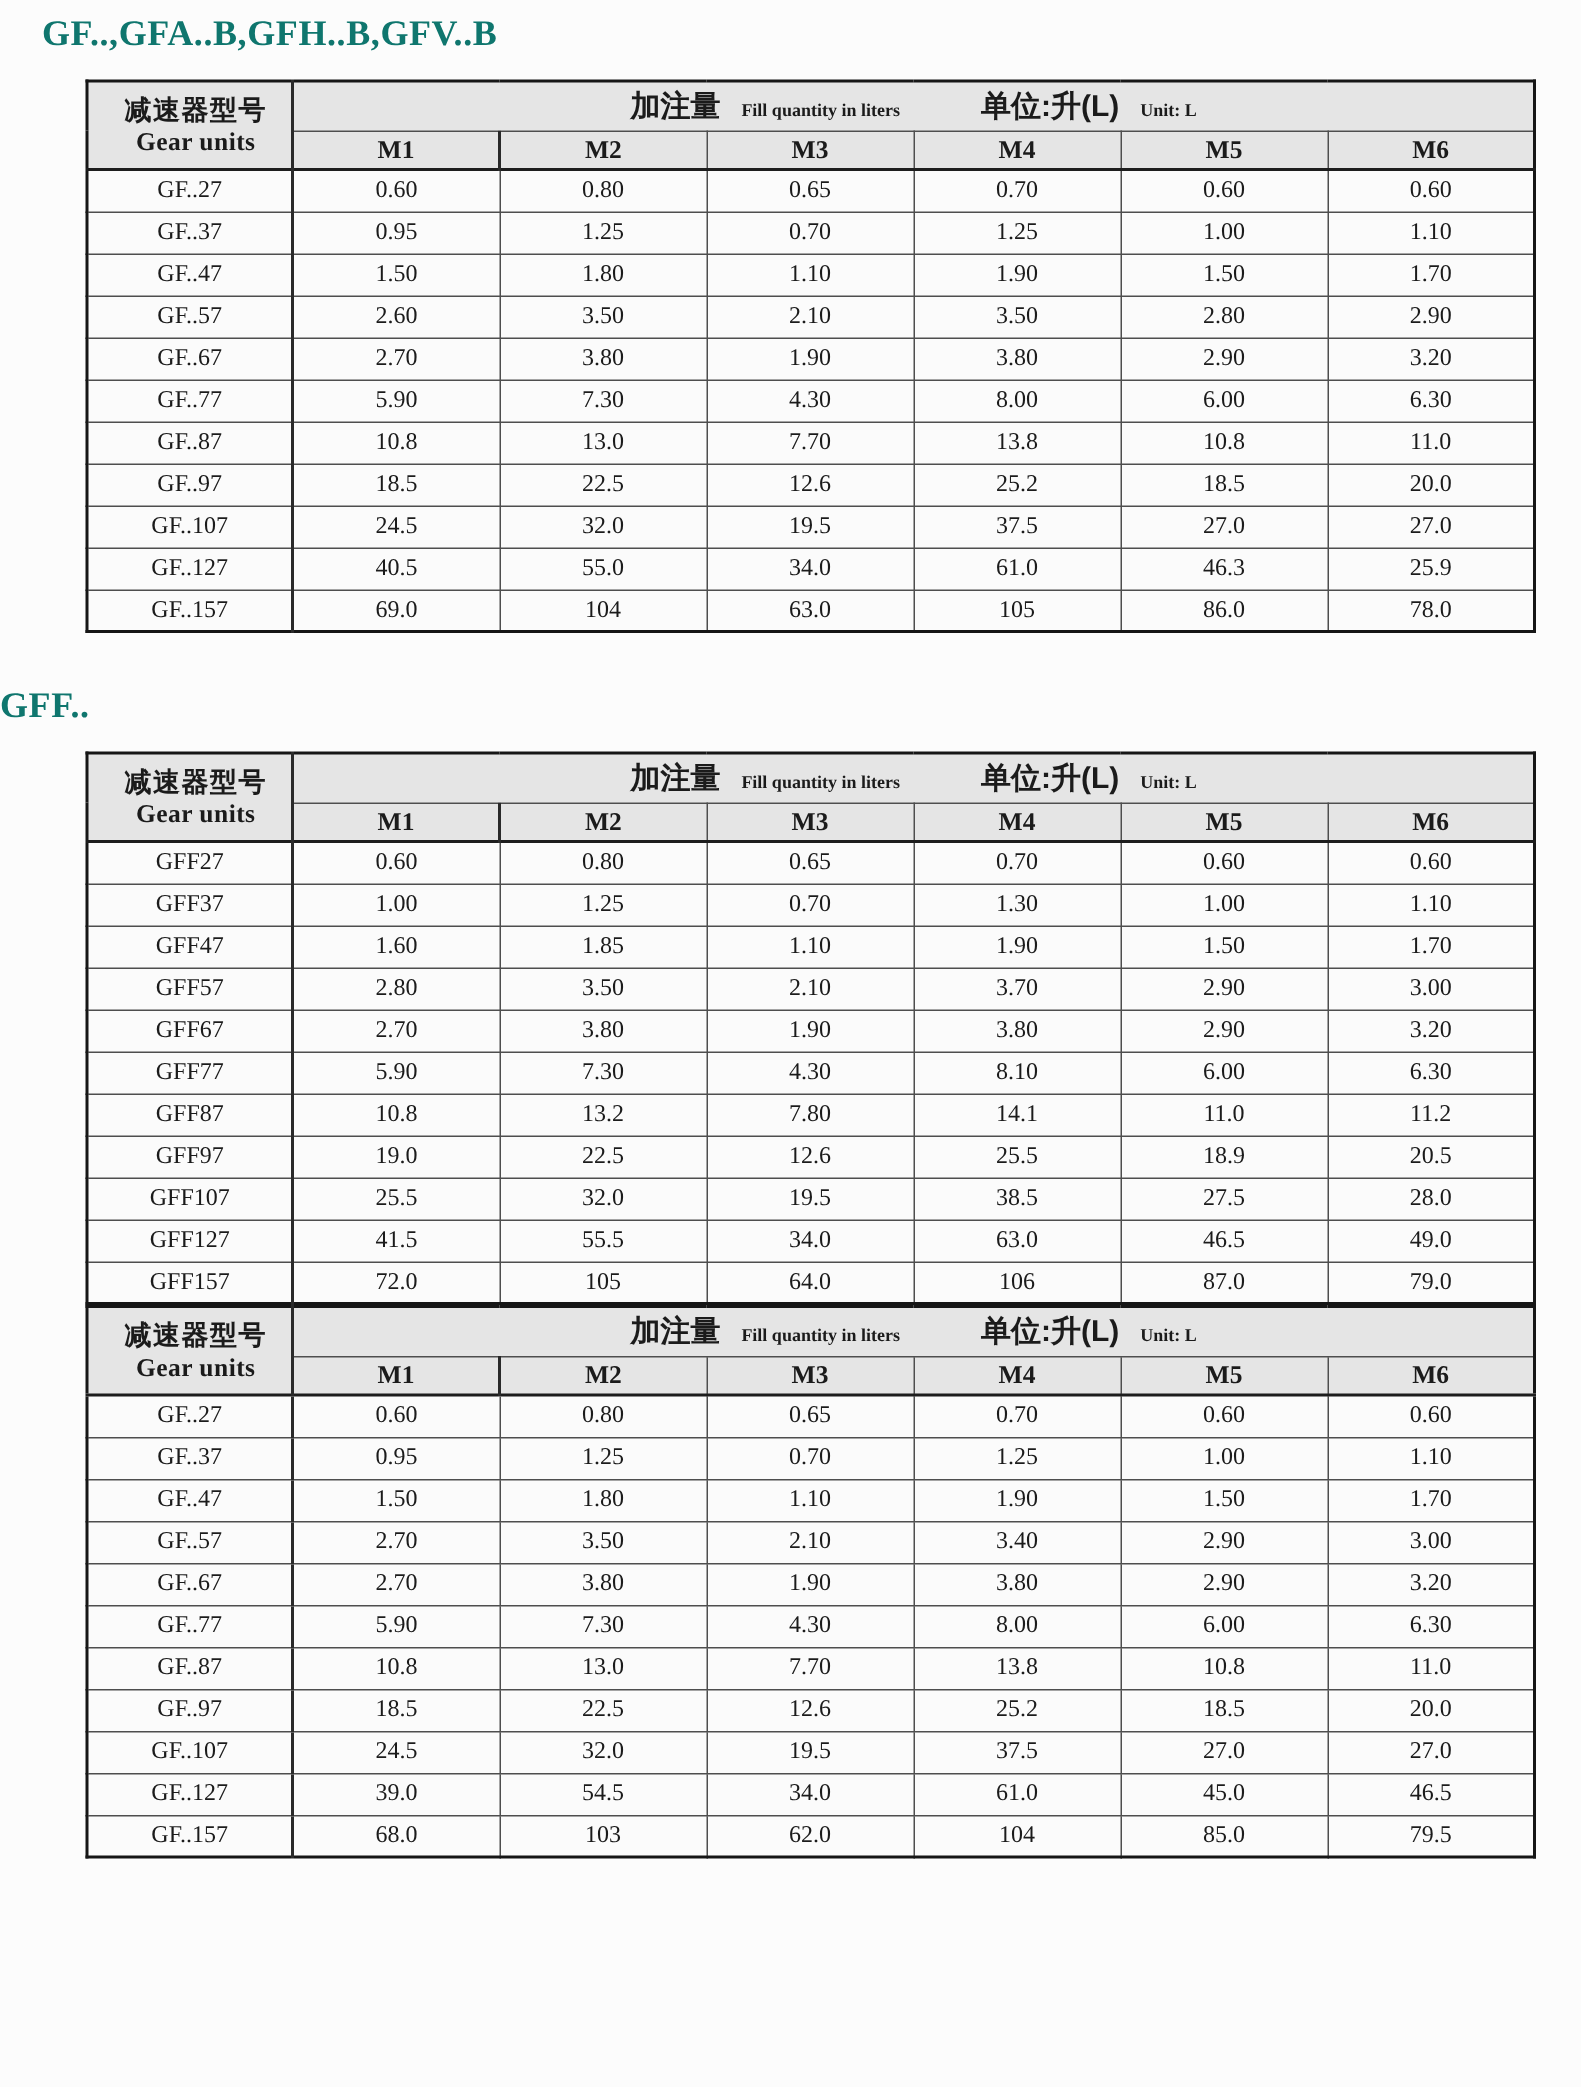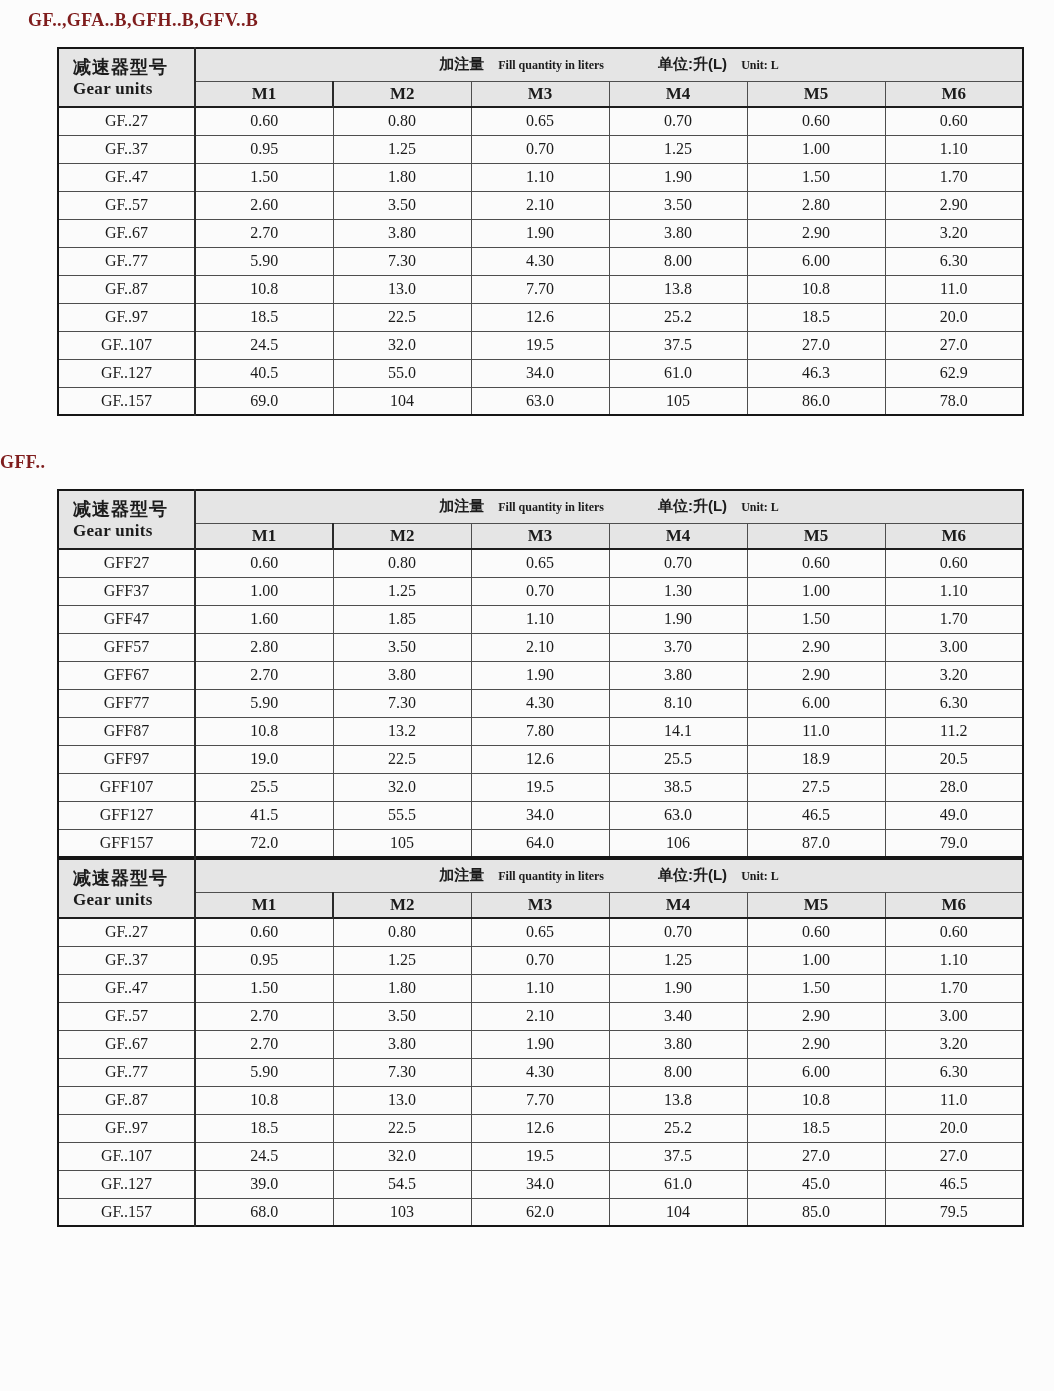--- a/index.html
+++ b/index.html
@@ -6,22 +6,22 @@
   html, body { margin: 0; padding: 0; }
   body {
     width: 1054px; height: 1391px; overflow: hidden;
     background: #fcfcfc;
     font-family: "Liberation Serif", "DejaVu Serif", serif;
     color: #1b1b1b;
   }
   .page { padding-top: 6px; }
 
   .sec-title {
-    font-size: 18px; font-weight: bold; letter-spacing: 0.4px;
-    margin: 0; color: #7f1d1d;
+    font-size: 24px; font-weight: bold; letter-spacing: 0.4px;
+    margin: 0; color: #0f766e;
   }
   #sec1 .sec-title { margin: 4px 0 16px 28px; }
   #sec2 .sec-title { margin: 36px 0 16px 0; }
   #sec3 .sec-title { margin: 46px 0 32px 18px; }
 
   table.fill-table {
     border-collapse: collapse;
     table-layout: fixed;
     margin-left: 57px;
     width: 965px;
@@ -36,34 +36,34 @@
     text-align: center;
     padding: 0;
     font-size: 16px;
     color: #1b1b1b;
   }
   .fill-table thead th { background: #e5e5e5; }
   .fill-table thead { border-bottom: 2px solid #1d1d1d; }
   .fill-table tr > :first-child { border-right: 2px solid #2a2a2a; }
 
   th.corner {
-    text-align: left;
+    text-align: center;
     padding: 3px 6px 3px 14px;
     line-height: 1.25;
   }
   .cn { font-family: "Liberation Sans", "DejaVu Sans", sans-serif; }
   th.corner .cn { font-size: 18px; font-weight: 600; letter-spacing: 1px; }
   th.corner .en { font-size: 17px; font-weight: bold; letter-spacing: 0.3px; font-family: Liberation Serif, serif; }
 
   th.merged { height: 33px; }
   .mh {
     display: flex; justify-content: center; align-items: baseline;
     gap: 14px; font-weight: bold;
   }
-  .mh .cn { font-size: 15px; font-weight: 600; }
+  .mh .cn { font-size: 20px; font-weight: 600; }
   .mh .en { font-size: 12px; }
   .mh .unit { margin-left: 40px; }
 
   tr.mrow th { height: 26px; font-size: 17px; font-weight: bold; }
 
   .fill-table tbody th, .fill-table tbody td { height: 28px; }
   .fill-table tbody th { font-weight: normal; font-size: 16px; }
   .fill-table tbody td { font-weight: normal; }
 </style>
 </head>
@@ -189,21 +189,21 @@
             <td>27.0</td>
             <td>27.0</td>
           </tr>
           <tr>
             <th>GF..127</th>
             <td>40.5</td>
             <td>55.0</td>
             <td>34.0</td>
             <td>61.0</td>
             <td>46.3</td>
-            <td>62.9</td>
+            <td>25.9</td>
           </tr>
           <tr>
             <th>GF..157</th>
             <td>69.0</td>
             <td>104</td>
             <td>63.0</td>
             <td>105</td>
             <td>86.0</td>
             <td>78.0</td>
           </tr>

